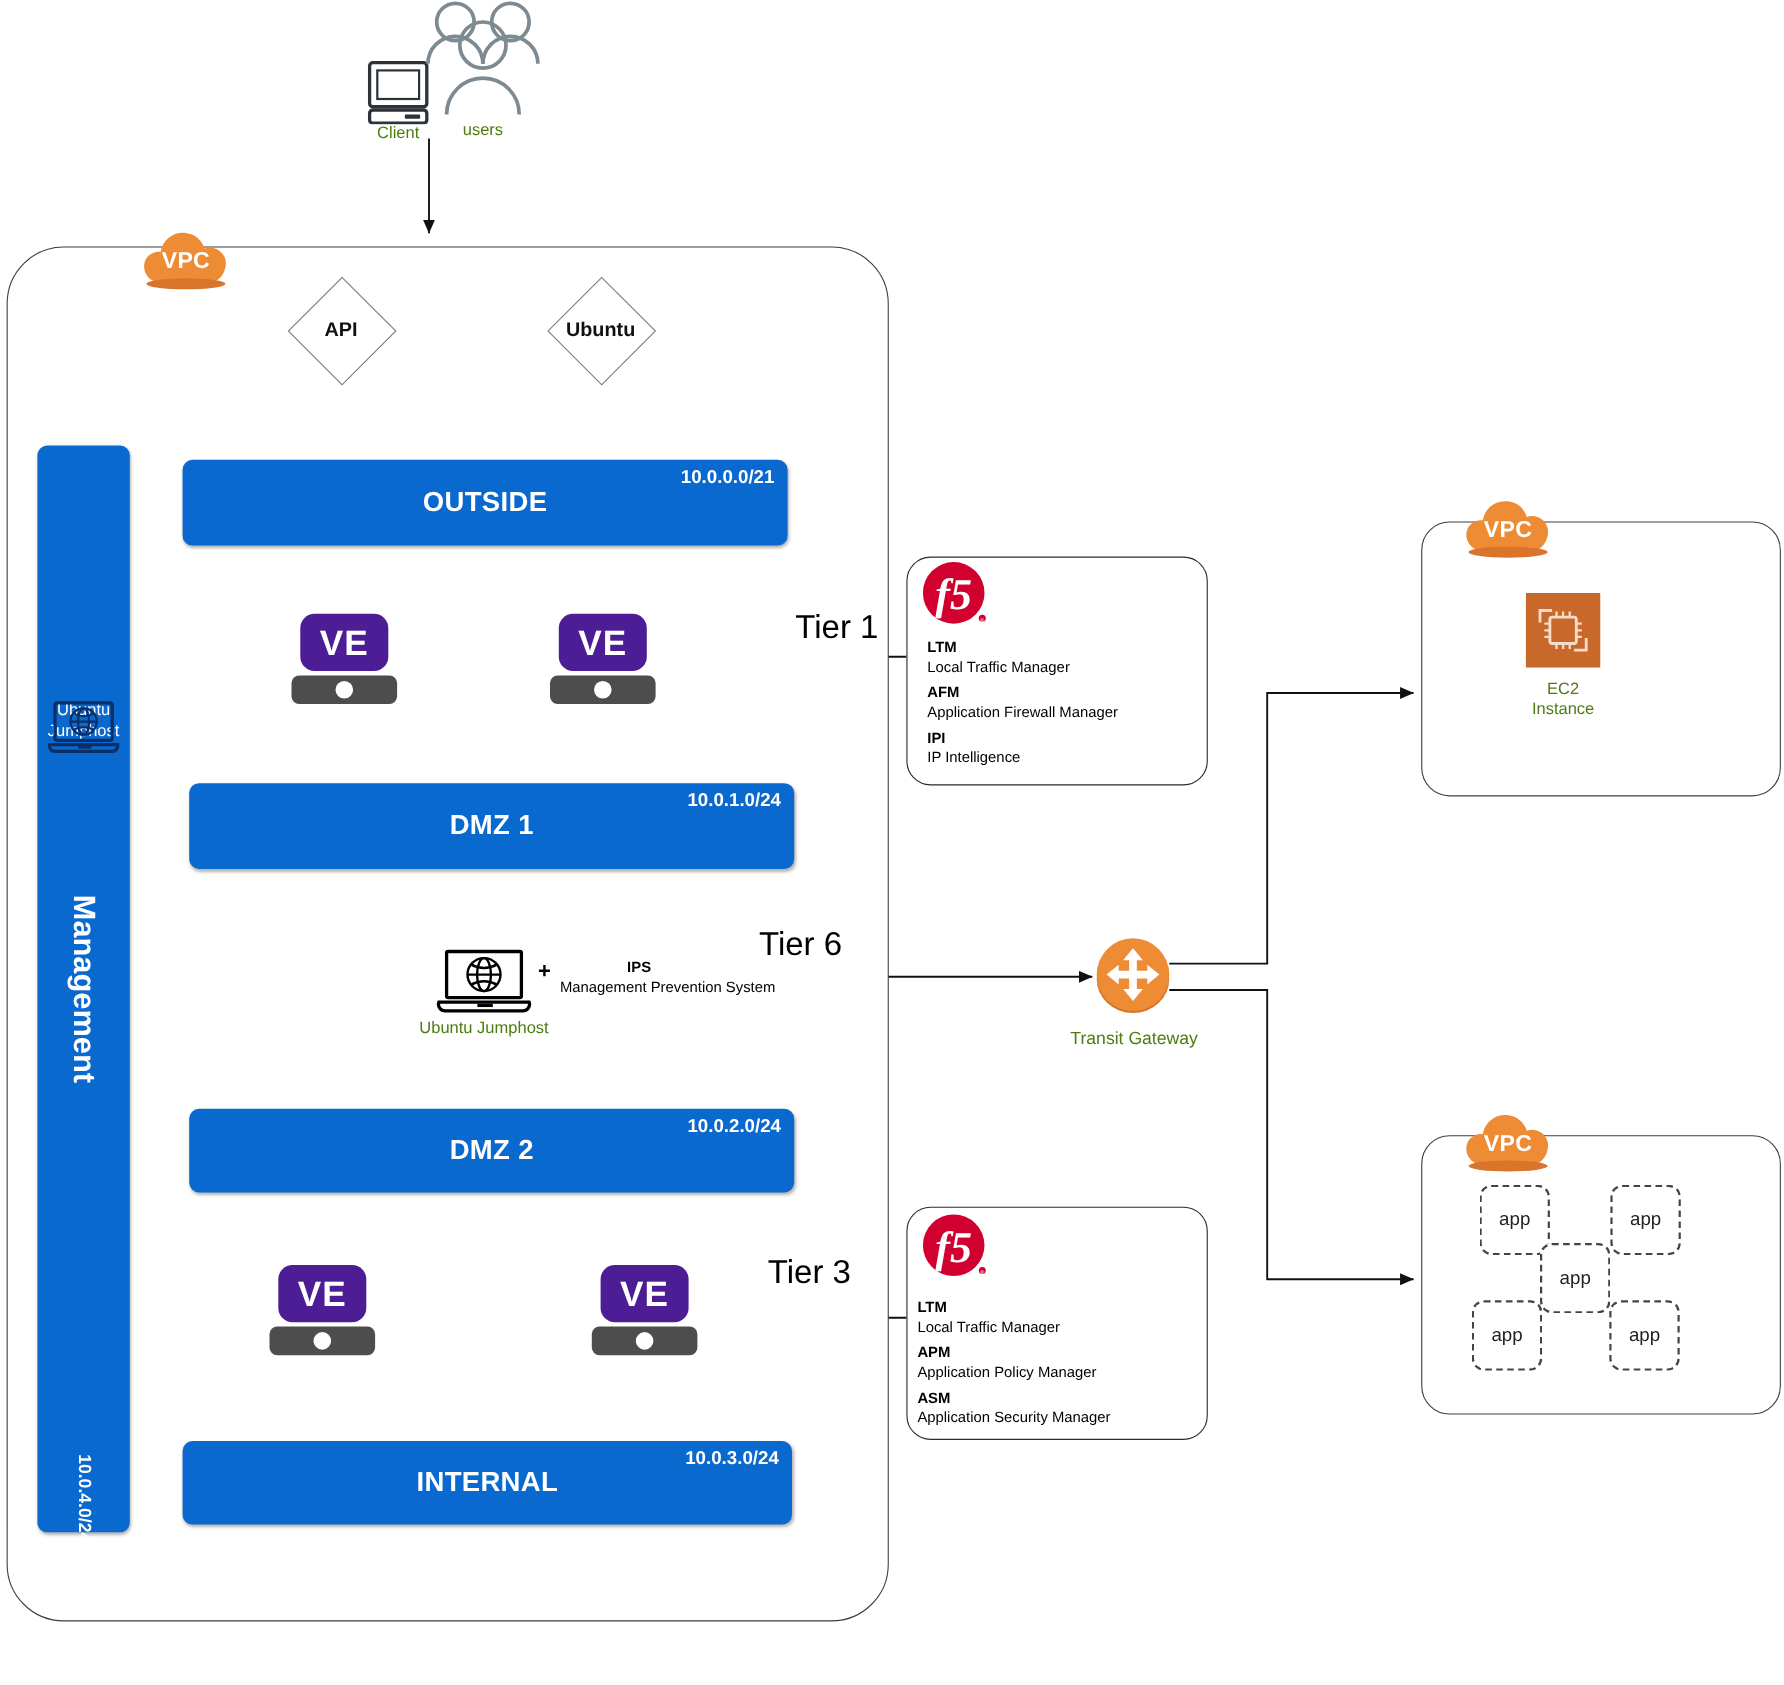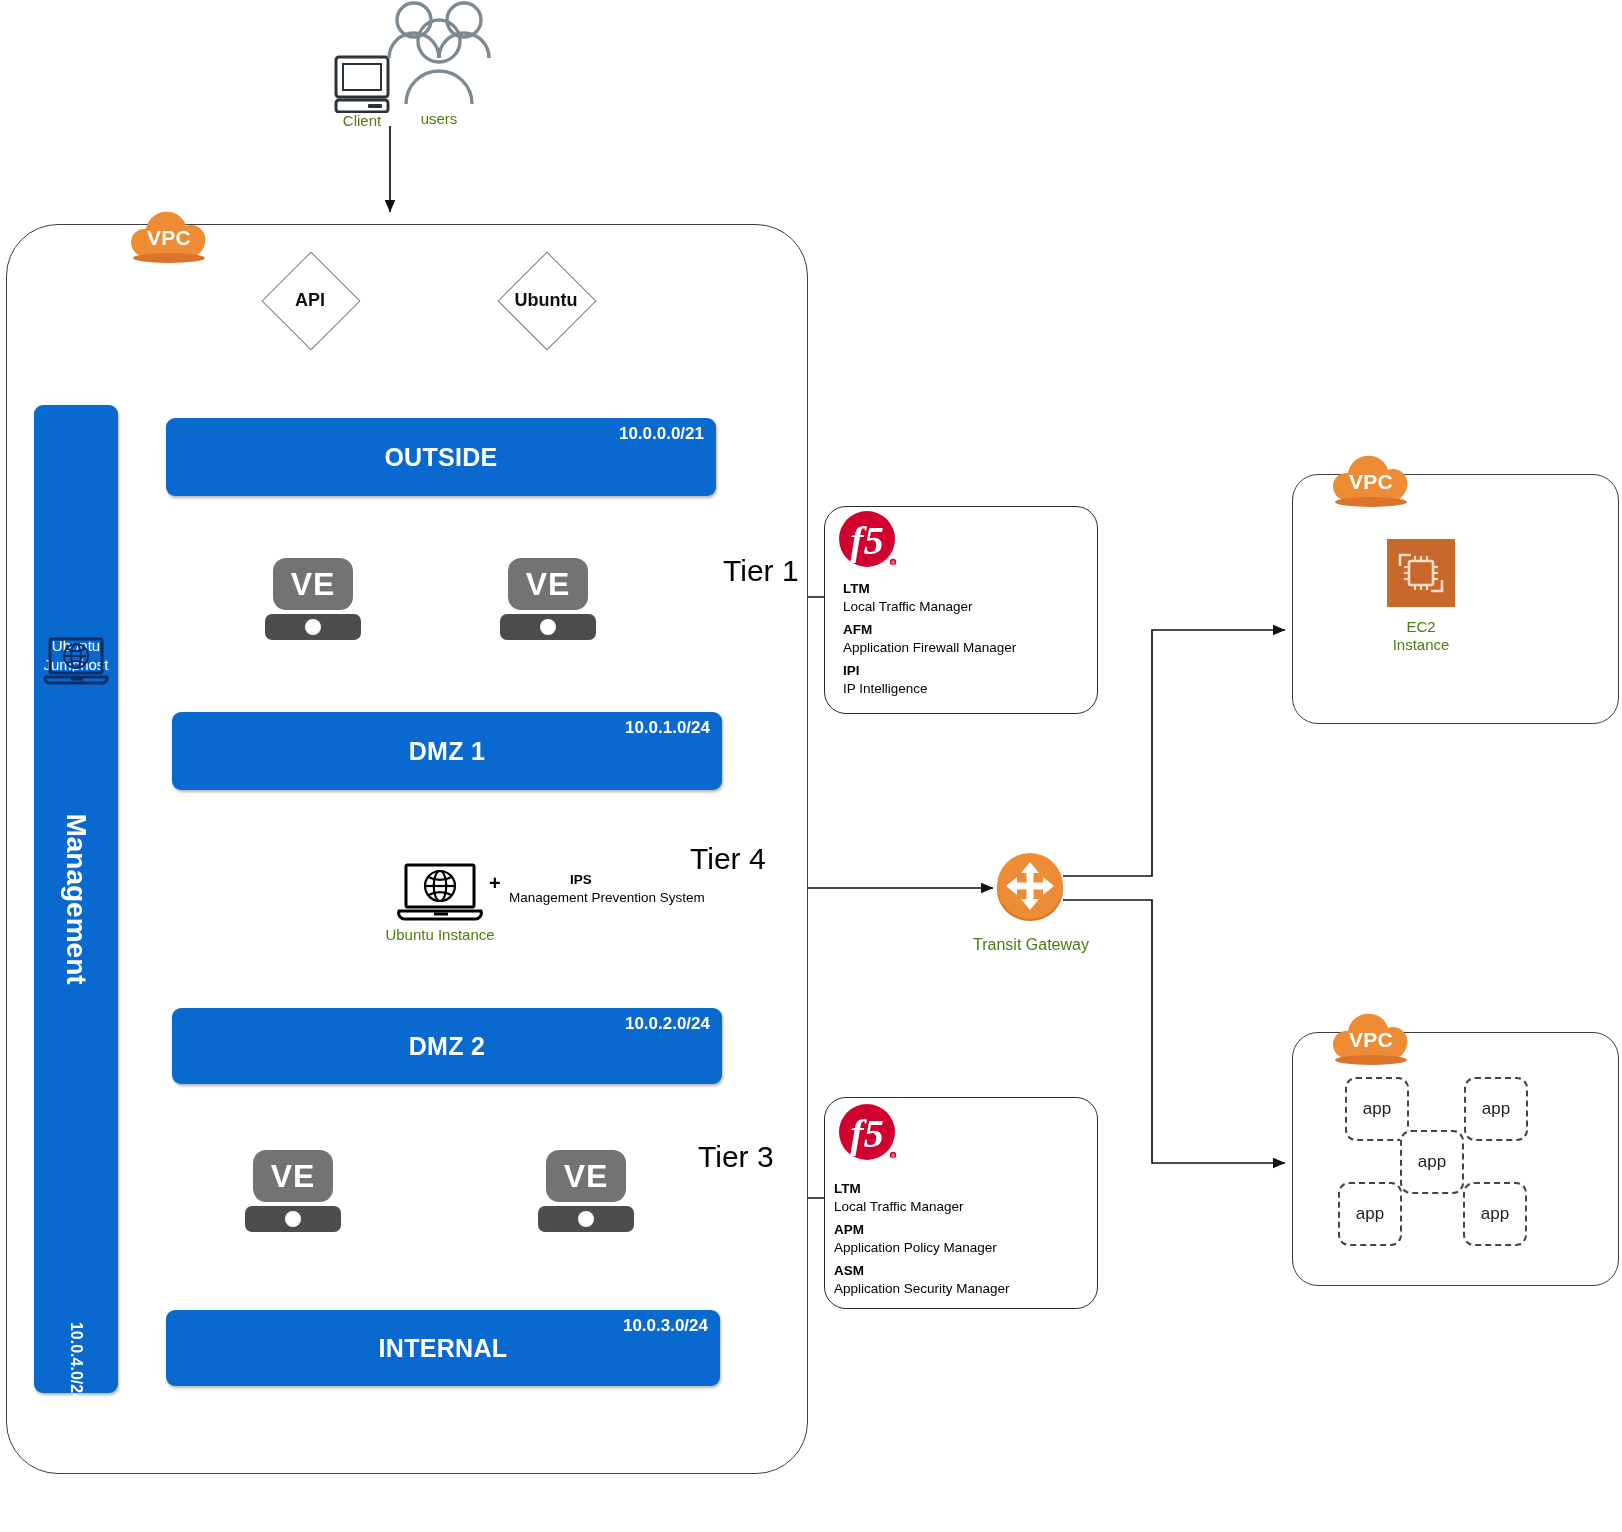--- a/index.html
+++ b/index.html
@@ -39,21 +39,21 @@
   }
 
   
   #mgmt-jump{position:absolute;left:30px;top:636px;width:92px;height:88px;text-align:center;}
   #mgmt-jump .jlabel{color:#fff;font-size:15px;line-height:1.12;margin-top:2px;}
 
   
   .ve{position:absolute;width:96px;height:92px;}
   .ve .chip{
     position:absolute;left:8px;top:0;width:80px;height:52px;border-radius:13px;
-    background:#737373;color:#fff;font-weight:bold;font-size:32px;
+    background:#4c1d95;color:#fff;font-weight:bold;font-size:32px;
     display:flex;align-items:center;justify-content:center;letter-spacing:1px;
   }
   .ve .base{
     position:absolute;left:0;top:56px;width:96px;height:26px;border-radius:7px;
     background:#4d4d4d;display:flex;align-items:center;justify-content:center;
   }
   .ve .base i{display:block;width:16px;height:16px;border-radius:50%;background:#fff;}
 
   
   .diamond{position:absolute;width:68px;height:68px;}
@@ -281,29 +281,29 @@
         <circle cx="48" cy="24" r="15"></circle>
         <ellipse cx="48" cy="24" rx="6.3" ry="15"></ellipse>
         <line x1="33" y1="24" x2="63" y2="24"></line>
         <path d="M36 14.7 a25 25 0 0 0 24 0"></path>
         <path d="M36 33.3 a25 25 0 0 1 24 0"></path>
       </g>
       <path d="M7 49 h82 a6 6 0 0 1 -6 8 H13 a6 6 0 0 1 -6 -8 z" fill="none" stroke="#000" stroke-width="3"></path>
       <rect x="42" y="50.5" width="14" height="3" fill="#000"></rect>
     </svg>
   </div>
-  <div class="cap" style="left:360px;top:926px;width:160px;">Ubuntu Instance</div>
+  <div class="cap" style="left:360px;top:926px;width:160px;">Ubuntu Jumphost</div>
   <div class="ipsplus" style="left:489px;top:872px;">+</div>
   <div class="ipstext" style="left:509px;top:871px;">
     <div class="t1" style="text-align:center;width:144px;">IPS</div>
     <div>Management Prevention System</div>
   </div>
 
   <div class="tierlabel" style="left:682px;top:554px;margin-left:41px;">Tier 1</div>
-  <div class="tierlabel" style="left:690px;top:842px;">Tier 4</div>
+  <div class="tierlabel" style="left:690px;top:842px;">Tier 6</div>
   <div class="tierlabel" style="left:698px;top:1140px;">Tier 3</div>
 
   <div class="f5box" style="left:824px;top:506px;width:272px;height:206px;"></div>
   <div class="f5logo" style="left:838px;top:510px;">
     <svg width="62" height="62" viewBox="0 0 62 62">
       <circle cx="29" cy="29" r="28" fill="#d2002f"></circle>
       <text x="29" y="44" text-anchor="middle" font-family="'Liberation Serif',serif" font-size="40" font-weight="bold" fill="#fff" font-style="italic">f5</text>
       <circle cx="55" cy="52" r="3.2" fill="#d2002f"></circle>
       <text x="55" y="55" text-anchor="middle" font-size="5" fill="#fff">®</text>
     </svg>

